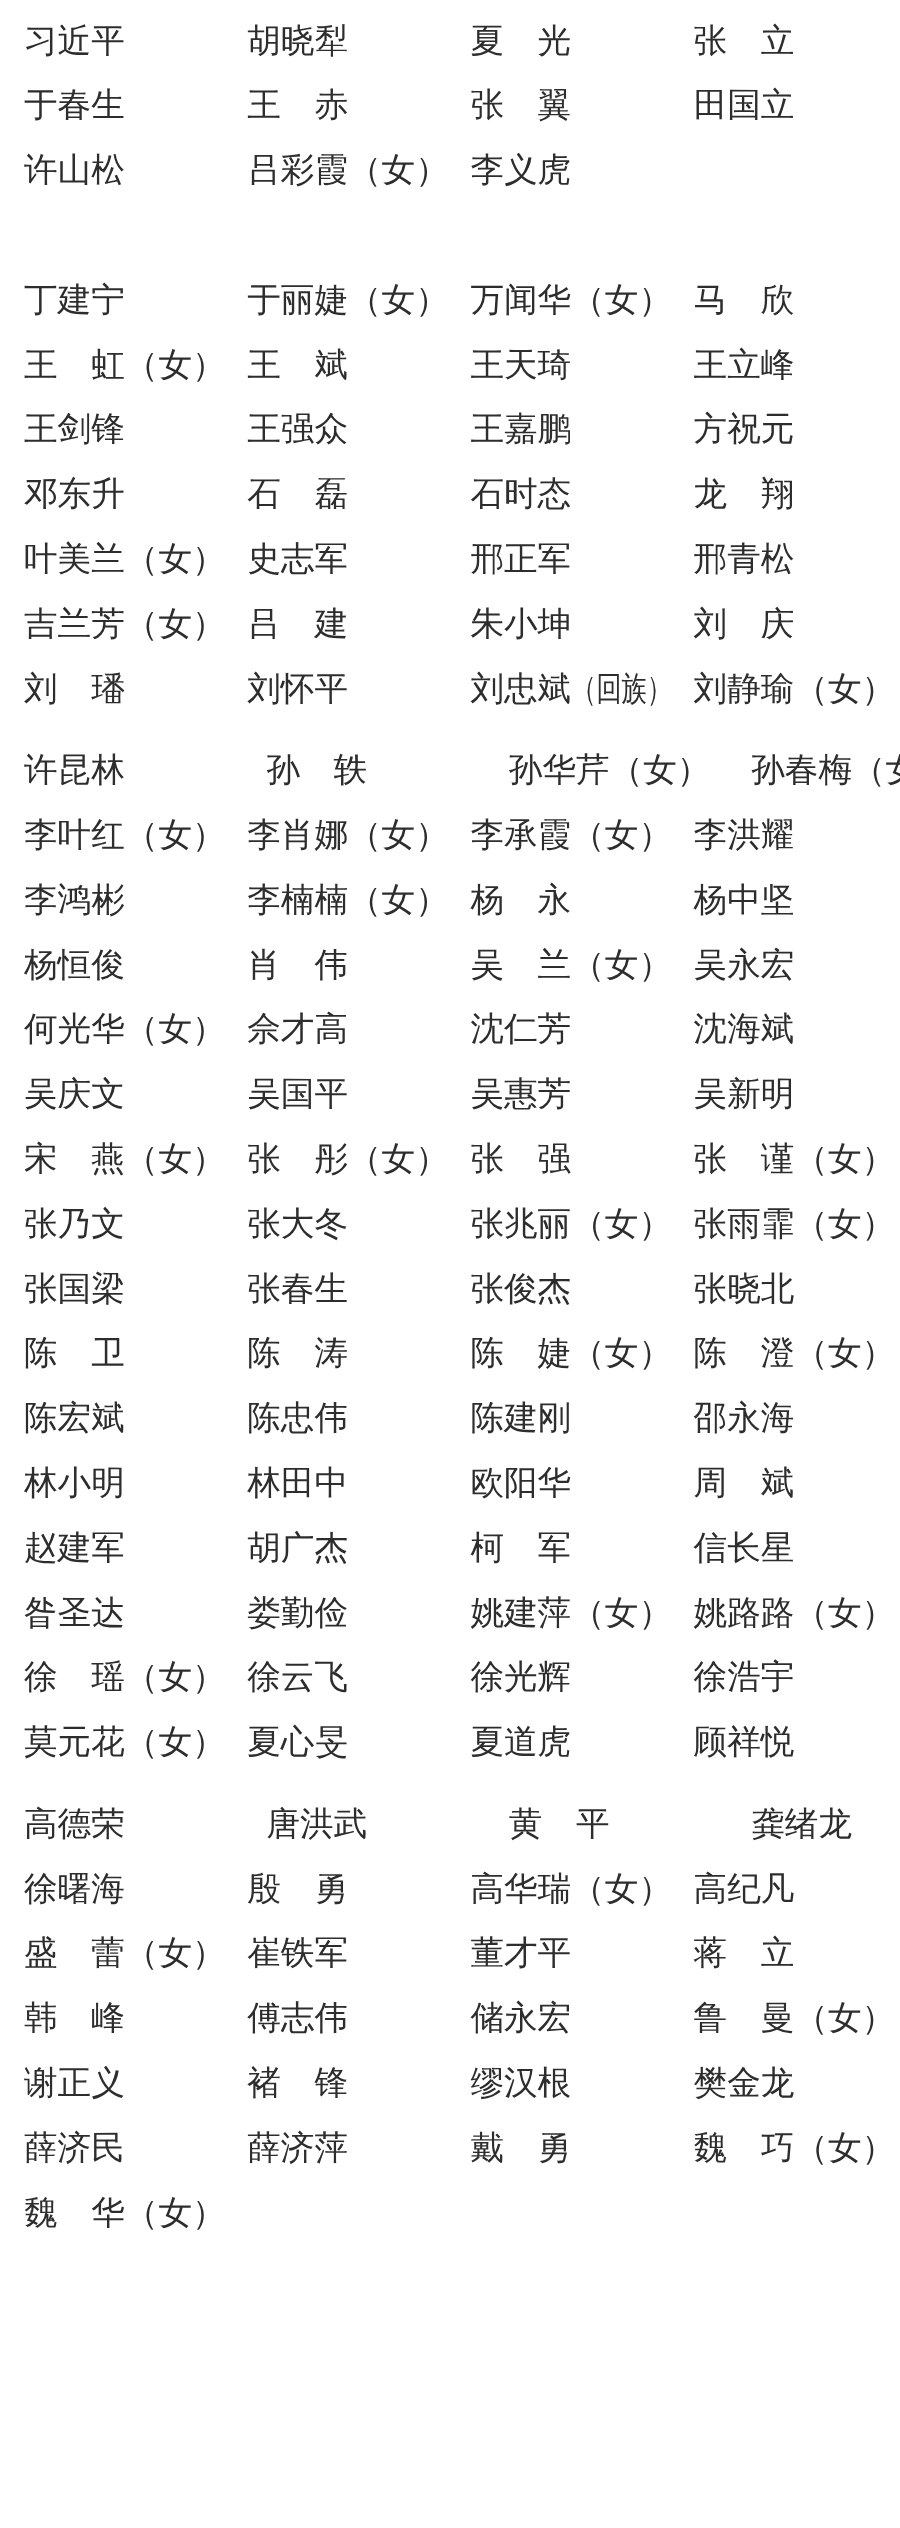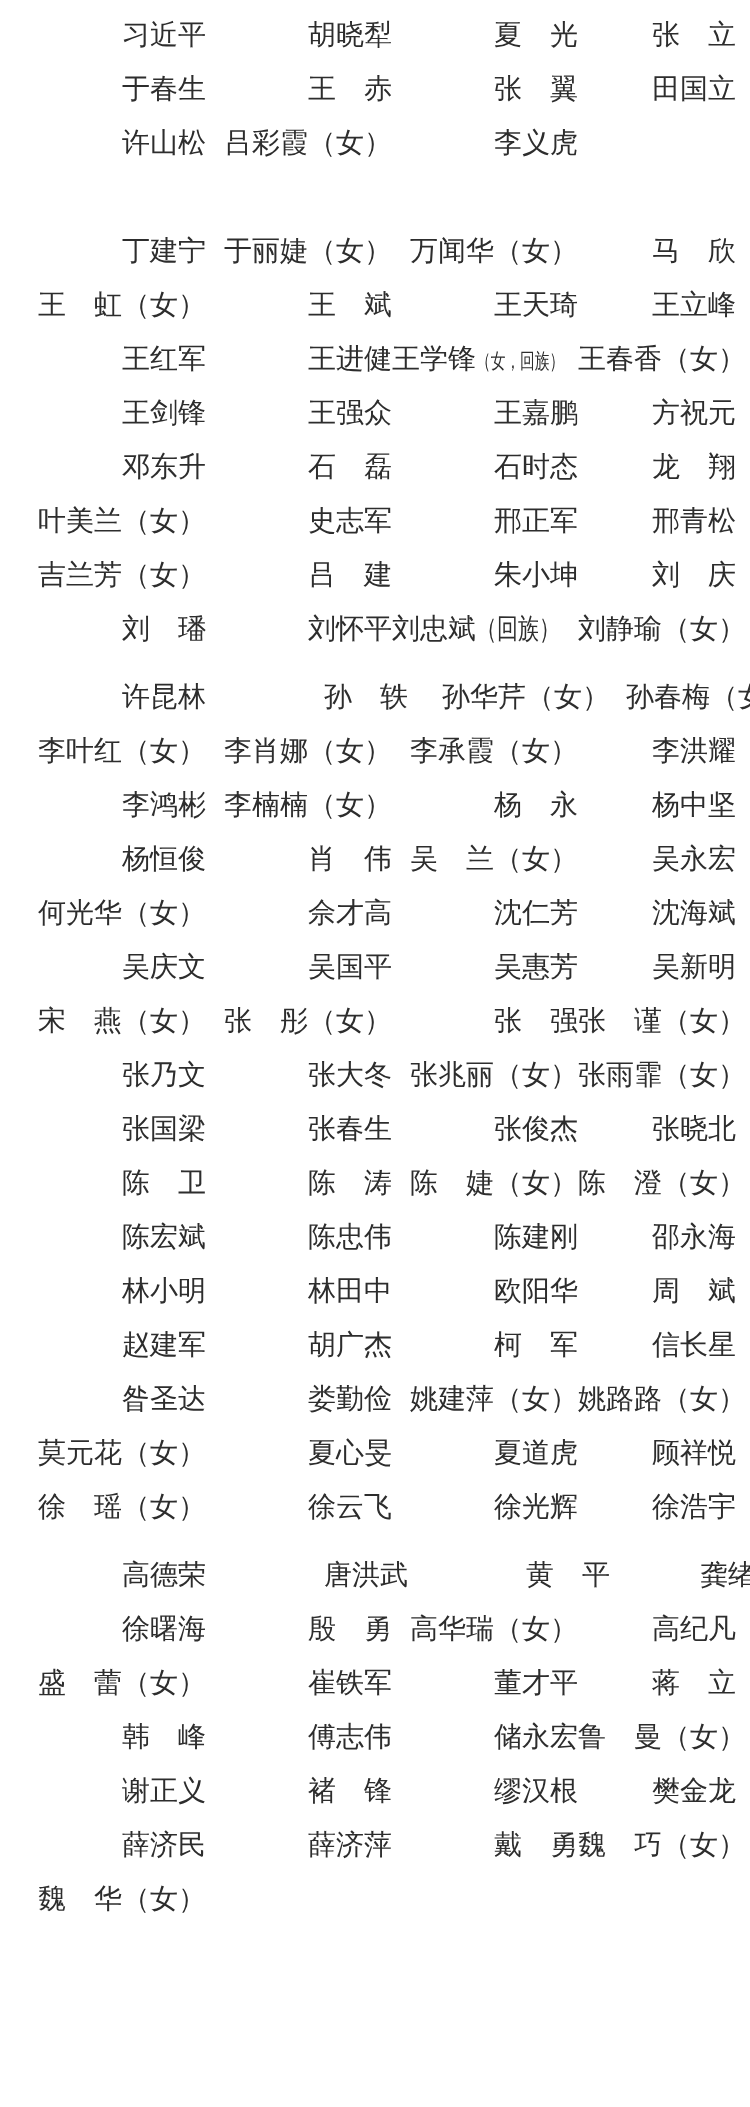--- a/index.html
+++ b/index.html
@@ -15,21 +15,20 @@
   .page {
     padding: 8px 0 0 20px;
     font-family: "Liberation Serif", "DejaVu Serif", serif;
     color: #2d2d2d;
   }
   .row {
     display: grid;
     grid-template-columns: 186px 186px 186px 158px;
     height: 54px;
     align-items: center;
-    text-align: right;
   }
   .row.blank { height: 54px; }
   .row.gap { margin-top: 14px; gap: 16px; }
   .cell {
     font-size: 28px;
     line-height: 1;
     white-space: nowrap;
     letter-spacing: 0;
   }
   .nm {
@@ -75,26 +74,20 @@
       <div class="cell"><span class="nm">万闻华</span><span class="note">（女）</span></div>
       <div class="cell"><span class="nm">马　欣</span></div>
     </div>
     <div class="row">
       <div class="cell"><span class="nm">王　虹</span><span class="note">（女）</span></div>
       <div class="cell"><span class="nm">王　斌</span></div>
       <div class="cell"><span class="nm">王天琦</span></div>
       <div class="cell"><span class="nm">王立峰</span></div>
     </div>
     <div class="row">
-      <div class="cell"><span class="nm">王红军</span></div>
-      <div class="cell"><span class="nm">王进健</span></div>
-      <div class="cell"><span class="nm">王学锋</span><span class="note xs">（女，回族）</span></div>
-      <div class="cell"><span class="nm">王春香</span><span class="note">（女）</span></div>
-    </div>
-    <div class="row">
       <div class="cell"><span class="nm">王剑锋</span></div>
       <div class="cell"><span class="nm">王强众</span></div>
       <div class="cell"><span class="nm">王嘉鹏</span></div>
       <div class="cell"><span class="nm">方祝元</span></div>
     </div>
     <div class="row">
       <div class="cell"><span class="nm">邓东升</span></div>
       <div class="cell"><span class="nm">石　磊</span></div>
       <div class="cell"><span class="nm">石时态</span></div>
       <div class="cell"><span class="nm">龙　翔</span></div>
@@ -195,30 +188,30 @@
       <div class="cell"><span class="nm">柯　军</span></div>
       <div class="cell"><span class="nm">信长星</span></div>
     </div>
     <div class="row">
       <div class="cell"><span class="nm">昝圣达</span></div>
       <div class="cell"><span class="nm">娄勤俭</span></div>
       <div class="cell"><span class="nm">姚建萍</span><span class="note">（女）</span></div>
       <div class="cell"><span class="nm">姚路路</span><span class="note">（女）</span></div>
     </div>
     <div class="row">
+      <div class="cell"><span class="nm">徐　瑶</span><span class="note">（女）</span></div>
+      <div class="cell"><span class="nm">徐云飞</span></div>
+      <div class="cell"><span class="nm">徐光辉</span></div>
+      <div class="cell"><span class="nm">徐浩宇</span></div>
+    </div>
+    <div class="row">
       <div class="cell"><span class="nm">莫元花</span><span class="note">（女）</span></div>
       <div class="cell"><span class="nm">夏心旻</span></div>
       <div class="cell"><span class="nm">夏道虎</span></div>
       <div class="cell"><span class="nm">顾祥悦</span></div>
-    </div>
-    <div class="row">
-      <div class="cell"><span class="nm">徐　瑶</span><span class="note">（女）</span></div>
-      <div class="cell"><span class="nm">徐云飞</span></div>
-      <div class="cell"><span class="nm">徐光辉</span></div>
-      <div class="cell"><span class="nm">徐浩宇</span></div>
     </div>
     <div class="row gap">
       <div class="cell"><span class="nm">高德荣</span></div>
       <div class="cell"><span class="nm">唐洪武</span></div>
       <div class="cell"><span class="nm">黄　平</span></div>
       <div class="cell"><span class="nm">龚绪龙</span></div>
     </div>
     <div class="row">
       <div class="cell"><span class="nm">徐曙海</span></div>
       <div class="cell"><span class="nm">殷　勇</span></div>

